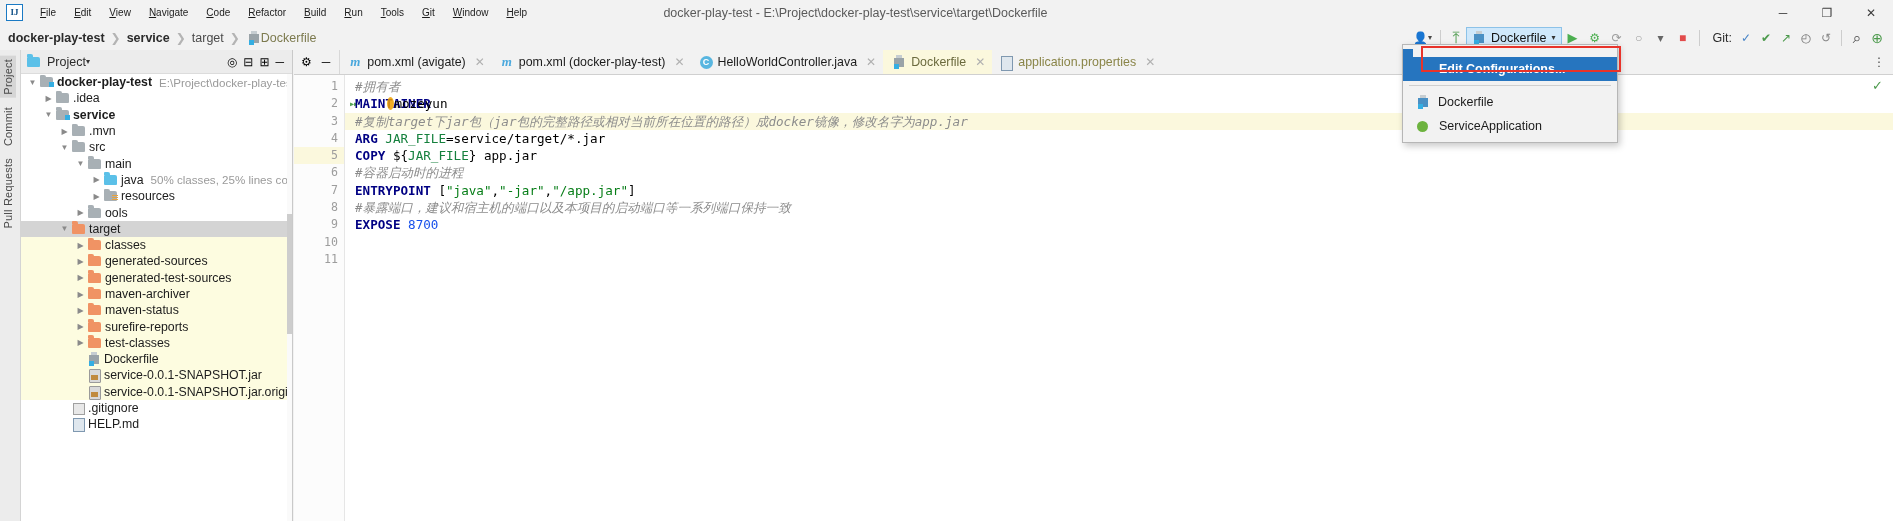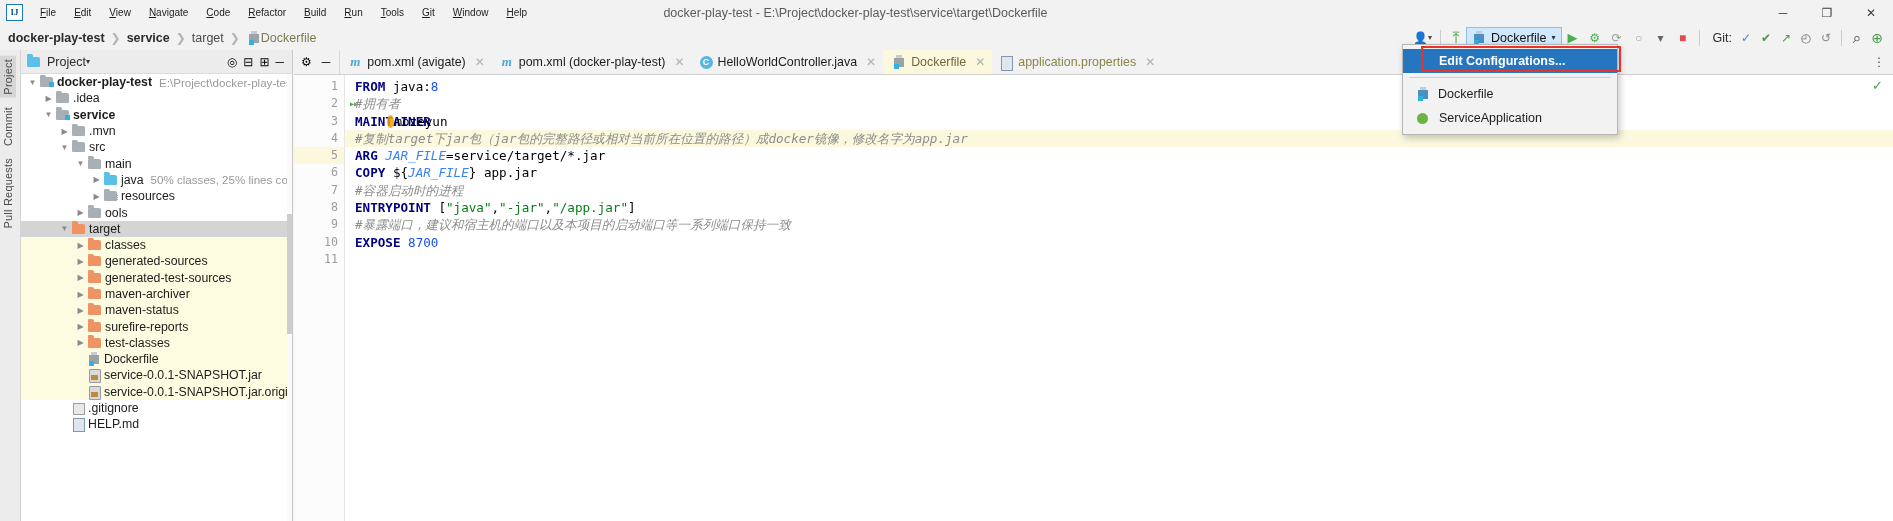--- a/index.html
+++ b/index.html
@@ -80,21 +80,21 @@
 
   .run-icon-btn { width: 22px; height: 22px; display:flex; align-items:center; justify-content:center; }
 
   .git-label { font-size: 12.5px; color: #2b2b2b; margin: 0 4px 0 8px; }
 
   
   .dropdown {
     position: absolute; left: 1402px; top: 44px; width: 216px;
     background: #f2f2f2; border: 1px solid #b6b6b6;
     box-shadow: 2px 3px 7px rgba(0,0,0,.22);
-    z-index: 60; padding: 4px 0 4px 0;
+    z-index: 60; padding: 12px 0 4px 0;
   }
   .dd-item {
     height: 24px; display: flex; align-items: center; gap: 8px;
     padding: 0 8px 0 12px; font-size: 12.5px; color: #1c1c1c;
     white-space: nowrap;
   }
   .dd-item.sel { background: #2675bf; color: #fff; font-weight: bold; }
   .dd-sep { height: 1px; background: #cfcfcf; margin: 4px 6px; }
   .dd-left-bar {
     position: absolute; left: 0; top: 4px; width: 10px; height: 24px;
@@ -233,21 +233,21 @@
   }
   .codecol { flex: 1 1 auto; position: relative; padding-top: 3px; }
   .cline {
     height: 17.3px; line-height: 17.3px; padding-left: 10px;
     font-family: "DejaVu Sans Mono", monospace; font-size: 12.6px;
     white-space: pre; color: #000;
   }
   .cline.hl { background: #fbf8dd; }
   .cmt { color: #8c8c8c; font-style: italic; }
   .kw { color: #000083; font-weight: bold; }
-  .var { color: #3b82f6; font-style: italic; }
+  .var { color: #15803d; }
   .num { color: #1750eb; }
   .str { color: #067d17; }
   .caret {
     display: inline-block; width: 7px; height: 13px; background: #f0a000;
     border-radius: 50% 50% 50% 50%; vertical-align: -2px; margin: 0 -7px 0 0;
     position: relative; opacity: .85;
   }
   .check-ok { position: absolute; right: 10px; top: 3px; color: #4c9a4c; font-size: 13px; }
 </style>
 </head>
@@ -585,21 +585,20 @@
           <div class="gln"><span>4</span></div>
           <div class="gln hl"><span>5</span></div>
           <div class="gln"><span>6</span></div>
           <div class="gln"><span>7</span></div>
           <div class="gln"><span>8</span></div>
           <div class="gln"><span>9</span></div>
           <div class="gln"><span>10</span></div>
           <div class="gln"><span>11</span></div>
         </div>
       <div class="codecol" id="codecol">
-          <div class="cline"><span class="kw">FROM</span><span class=""> java:</span><span class="num">8</span></div>
           <div class="cline"><span class="cmt">#拥有者</span></div>
           <div class="cline"><span class="kw">MAINTAINER</span><span class="caret" style="margin-left: -44px;"></span><span class=""> mozeyun</span></div>
           <div class="cline hl"><span class="cmt">#复制target下jar包（jar包的完整路径或相对当前所在位置的路径）成docker镜像，修改名字为app.jar</span></div>
           <div class="cline"><span class="kw">ARG</span><span class=""> </span><span class="var">JAR_FILE</span><span class="">=service/target/*.jar</span></div>
           <div class="cline"><span class="kw">COPY</span><span class=""> ${</span><span class="var">JAR_FILE</span><span class="">} app.jar</span></div>
           <div class="cline"><span class="cmt">#容器启动时的进程</span></div>
           <div class="cline"><span class="kw">ENTRYPOINT</span><span class=""> [</span><span class="str">"java"</span><span class="">,</span><span class="str">"-jar"</span><span class="">,</span><span class="str">"/app.jar"</span><span class="">]</span></div>
           <div class="cline"><span class="cmt">#暴露端口，建议和宿主机的端口以及本项目的启动端口等一系列端口保持一致</span></div>
           <div class="cline"><span class="kw">EXPOSE</span><span class=""> </span><span class="num">8700</span></div>
         </div>

